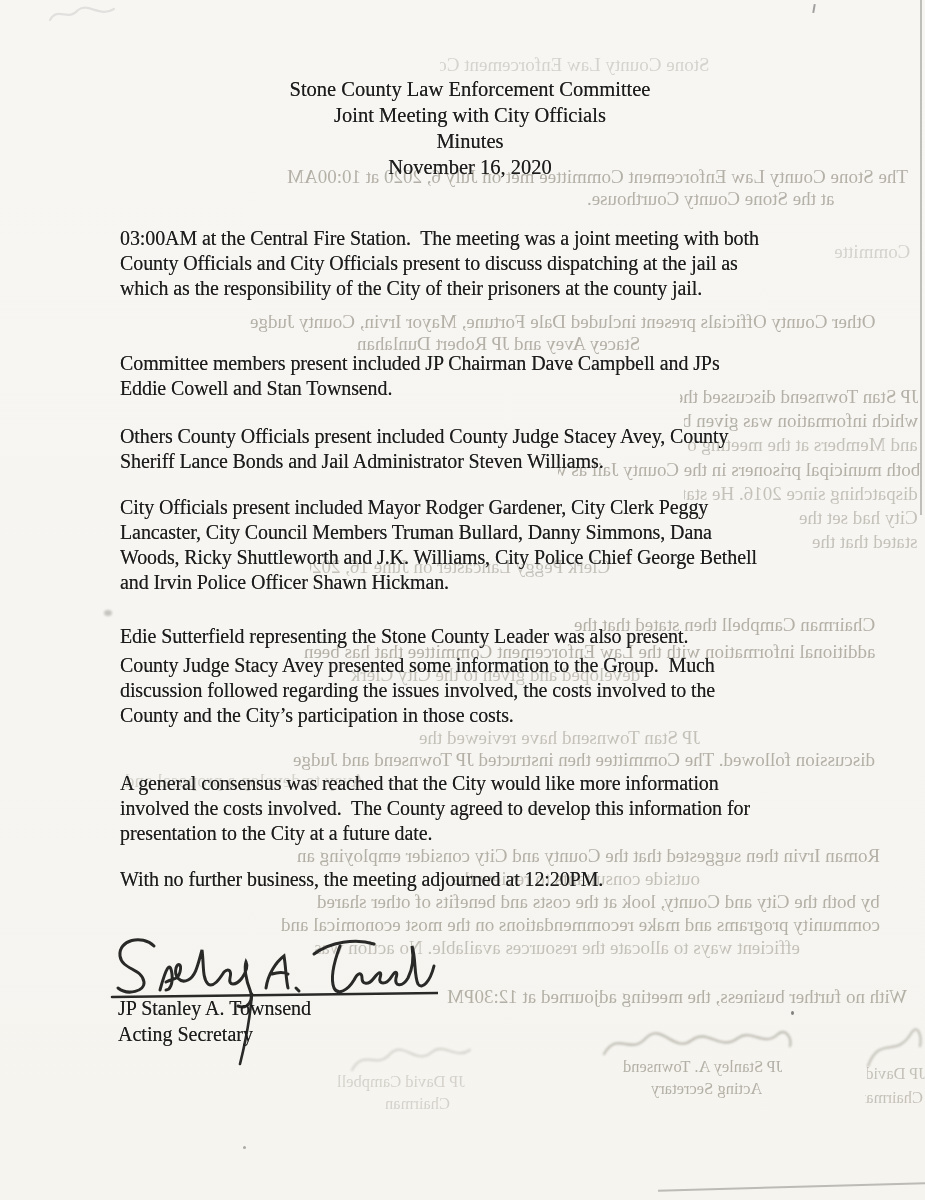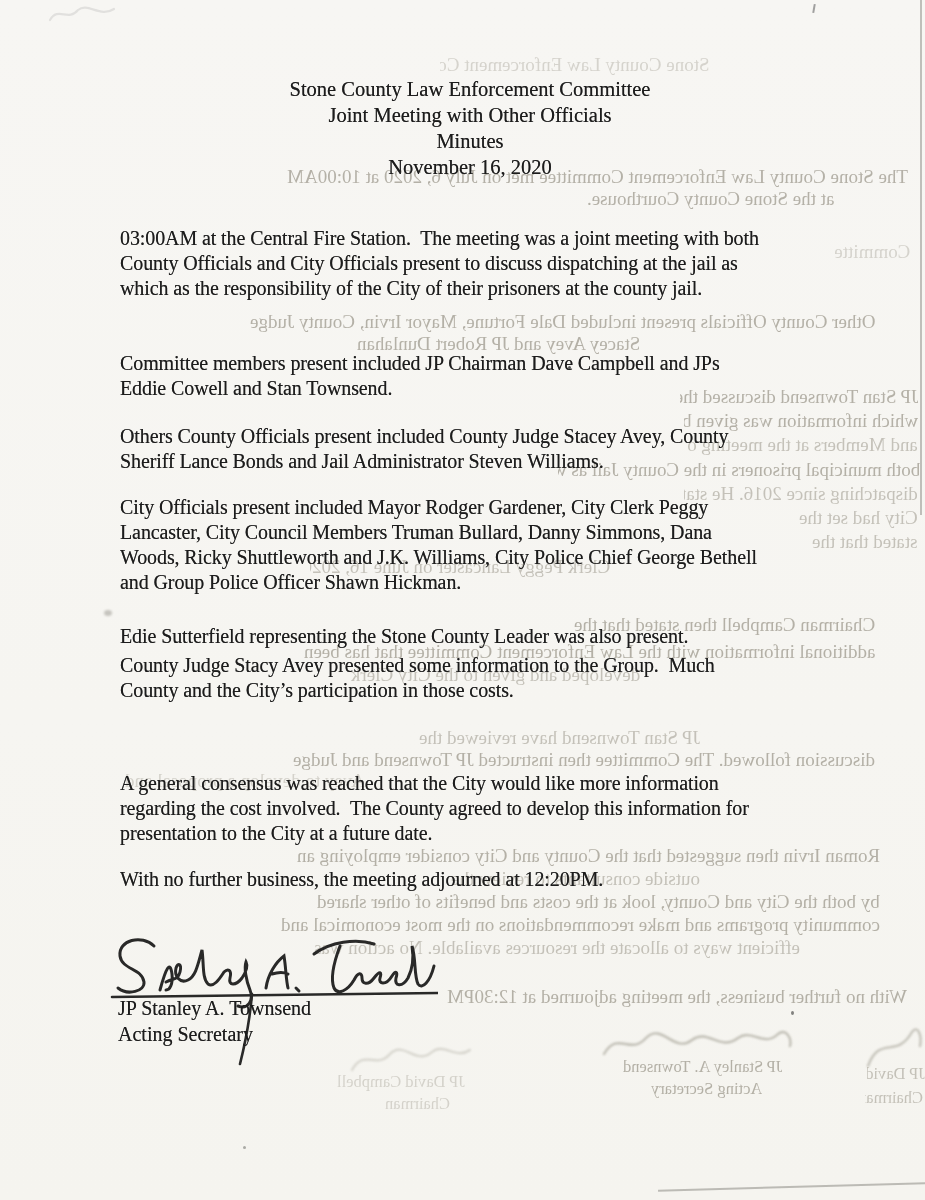--- a/index.html
+++ b/index.html
@@ -150,21 +150,21 @@
     <svg class="bleed-script" style="left:348px;top:1040px;opacity:.45;" width="130" height="40" viewBox="0 0 130 40">
       <path d="M4,30 C16,8 28,30 42,14 C56,0 68,26 84,12 C96,2 108,20 122,10" fill="none" stroke="rgba(120,116,100,0.55)" stroke-width="2.2" stroke-linecap="round"></path>
     </svg>
     <svg class="bleed-script" style="left:862px;top:1026px;" width="63" height="46" viewBox="0 0 63 46">
       <path d="M6,40 C18,8 34,34 50,6 C56,-2 60,10 58,20" fill="none" stroke="rgba(120,116,100,0.5)" stroke-width="2.4" stroke-linecap="round"></path>
     </svg>
   </div>
 
   <div class="title-block">
     <div class="line">Stone County Law Enforcement Committee</div>
-    <div class="line">Joint Meeting with Other Officials</div>
+    <div class="line">Joint Meeting with City Officials</div>
     <div class="line">Minutes</div>
     <div class="line">November 16, 2020</div>
   </div>
 
   <div class="para" style="top:226px;">
     <div class="line">03:00AM at the Central Fire Station.  The meeting was a joint meeting with both</div>
     <div class="line">County Officials and City Officials present to discuss dispatching at the jail as</div>
     <div class="line">which as the responsibility of the City of their prisoners at the county jail.</div>
   </div>
 
@@ -175,35 +175,36 @@
 
   <div class="para" style="top:351px;">
     <div class="line">Committee members present included JP Chairman Dave Campbell and JPs</div>
     <div class="line">Eddie Cowell and Stan Townsend.</div>
   </div>
 
   <div class="para" style="top:495px;">
     <div class="line">City Officials present included Mayor Rodger Gardener, City Clerk Peggy</div>
     <div class="line">Lancaster, City Council Members Truman Bullard, Danny Simmons, Dana</div>
     <div class="line">Woods, Ricky Shuttleworth and J.K. Williams, City Police Chief George Bethell</div>
-    <div class="line">and Group Police Officer Shawn Hickman.</div>
+    <div class="line">and Irvin Police Officer Shawn Hickman.</div>
   </div>
 
   <div class="para" style="top:624px;">
     <div class="line">Edie Sutterfield representing the Stone County Leader was also present.</div>
   </div>
 
   <div class="para" style="top:653px;">
     <div class="line">County Judge Stacy Avey presented some information to the Group.  Much</div>
+    <div class="line">discussion followed regarding the issues involved, the costs involved to the</div>
     <div class="line">County and the City’s participation in those costs.</div>
   </div>
 
   <div class="para" style="top:771px;">
     <div class="line">A general consensus was reached that the City would like more information</div>
-    <div class="line">regarding the cost involved.  The County agreed to develop this information for</div>
+    <div class="line">involved the costs involved.  The County agreed to develop this information for</div>
     <div class="line">presentation to the City at a future date.</div>
   </div>
 
   <div class="para" style="top:867px;">
     <div class="line">With no further business, the meeting adjourned at 12:20PM.</div>
   </div>
 
   <svg class="sig-svg" width="330" height="132" viewBox="0 0 330 132">
     <g fill="none" stroke="#181818" stroke-width="3" stroke-linecap="round" opacity="0.92">
       <path d="M46,12 C34,0 10,6 12,22 C14,36 34,34 36,48 C37,57 20,62 10,54"></path>

